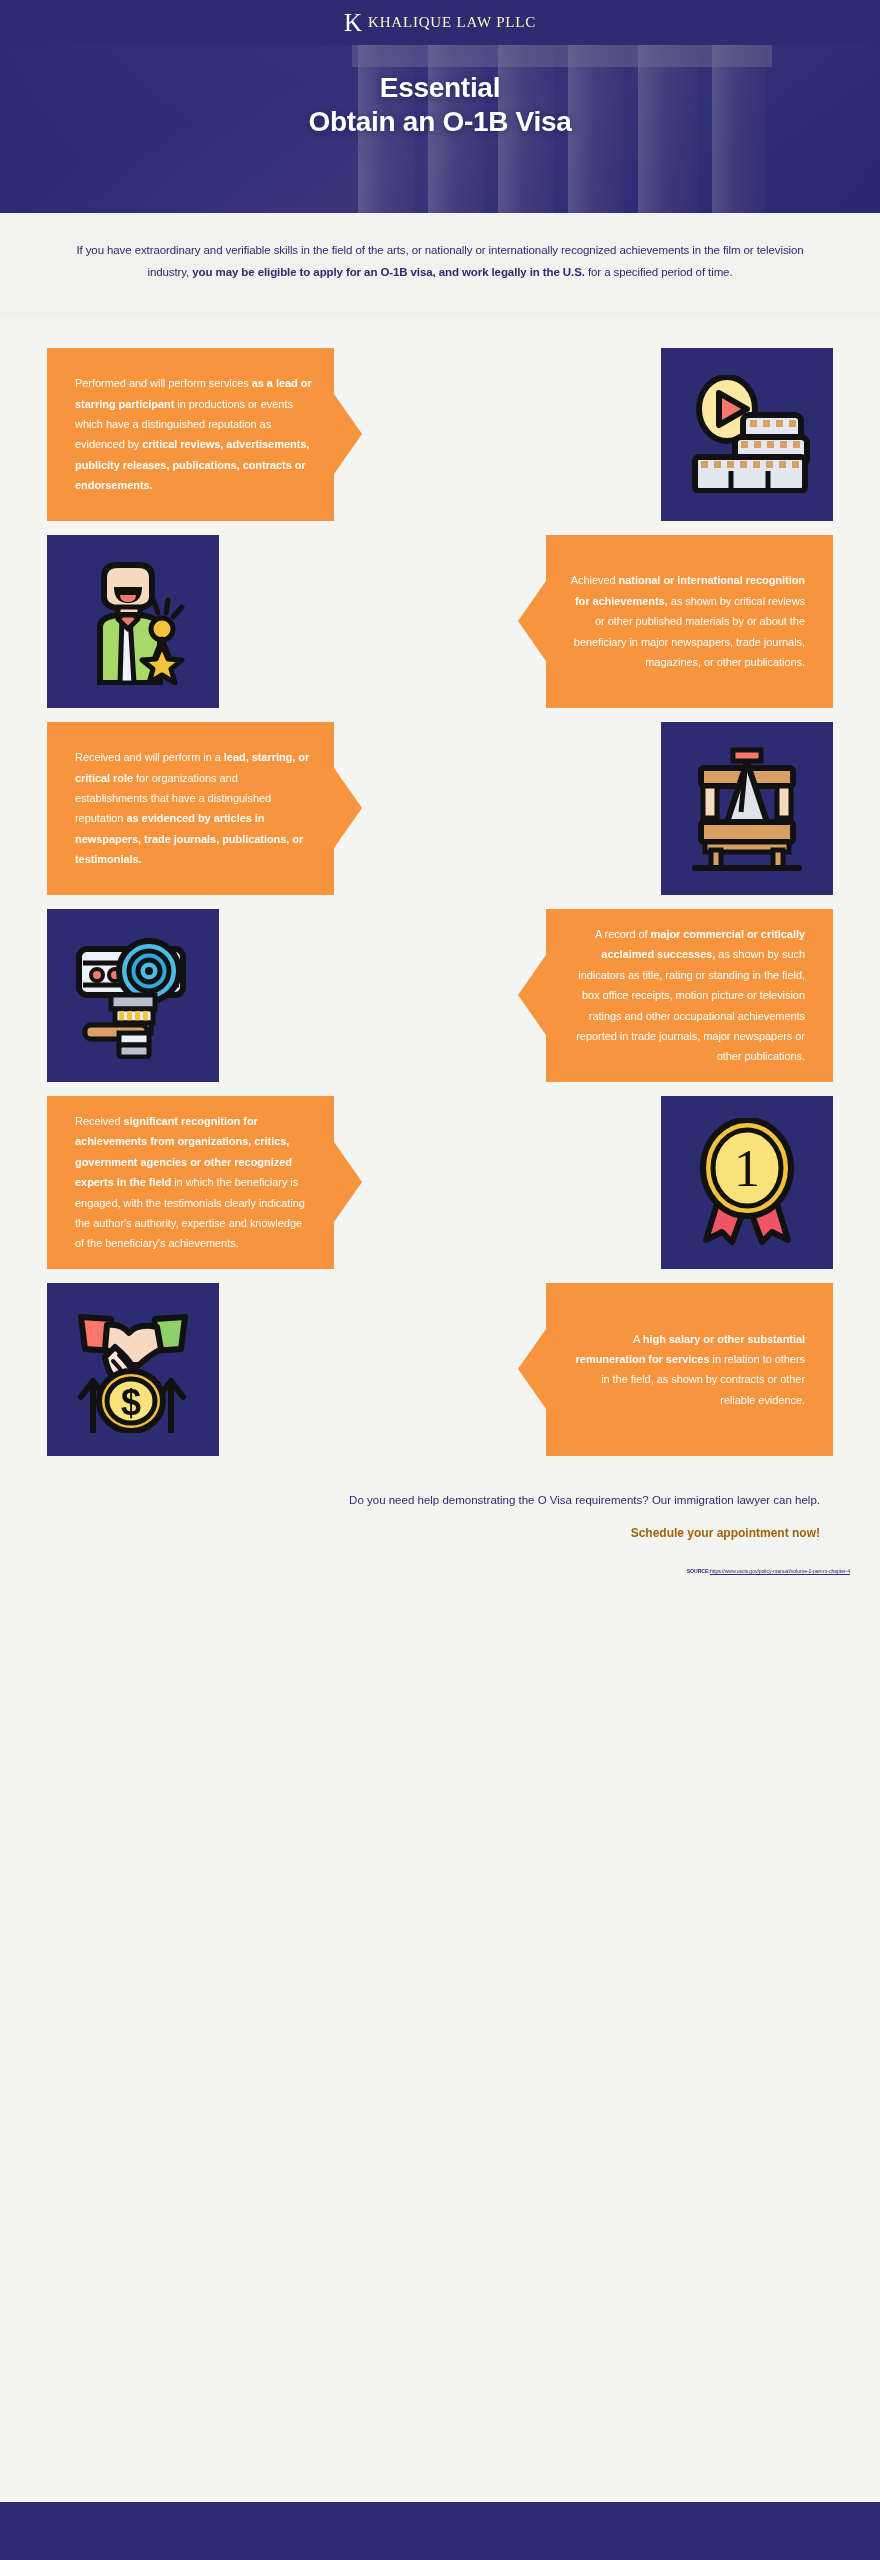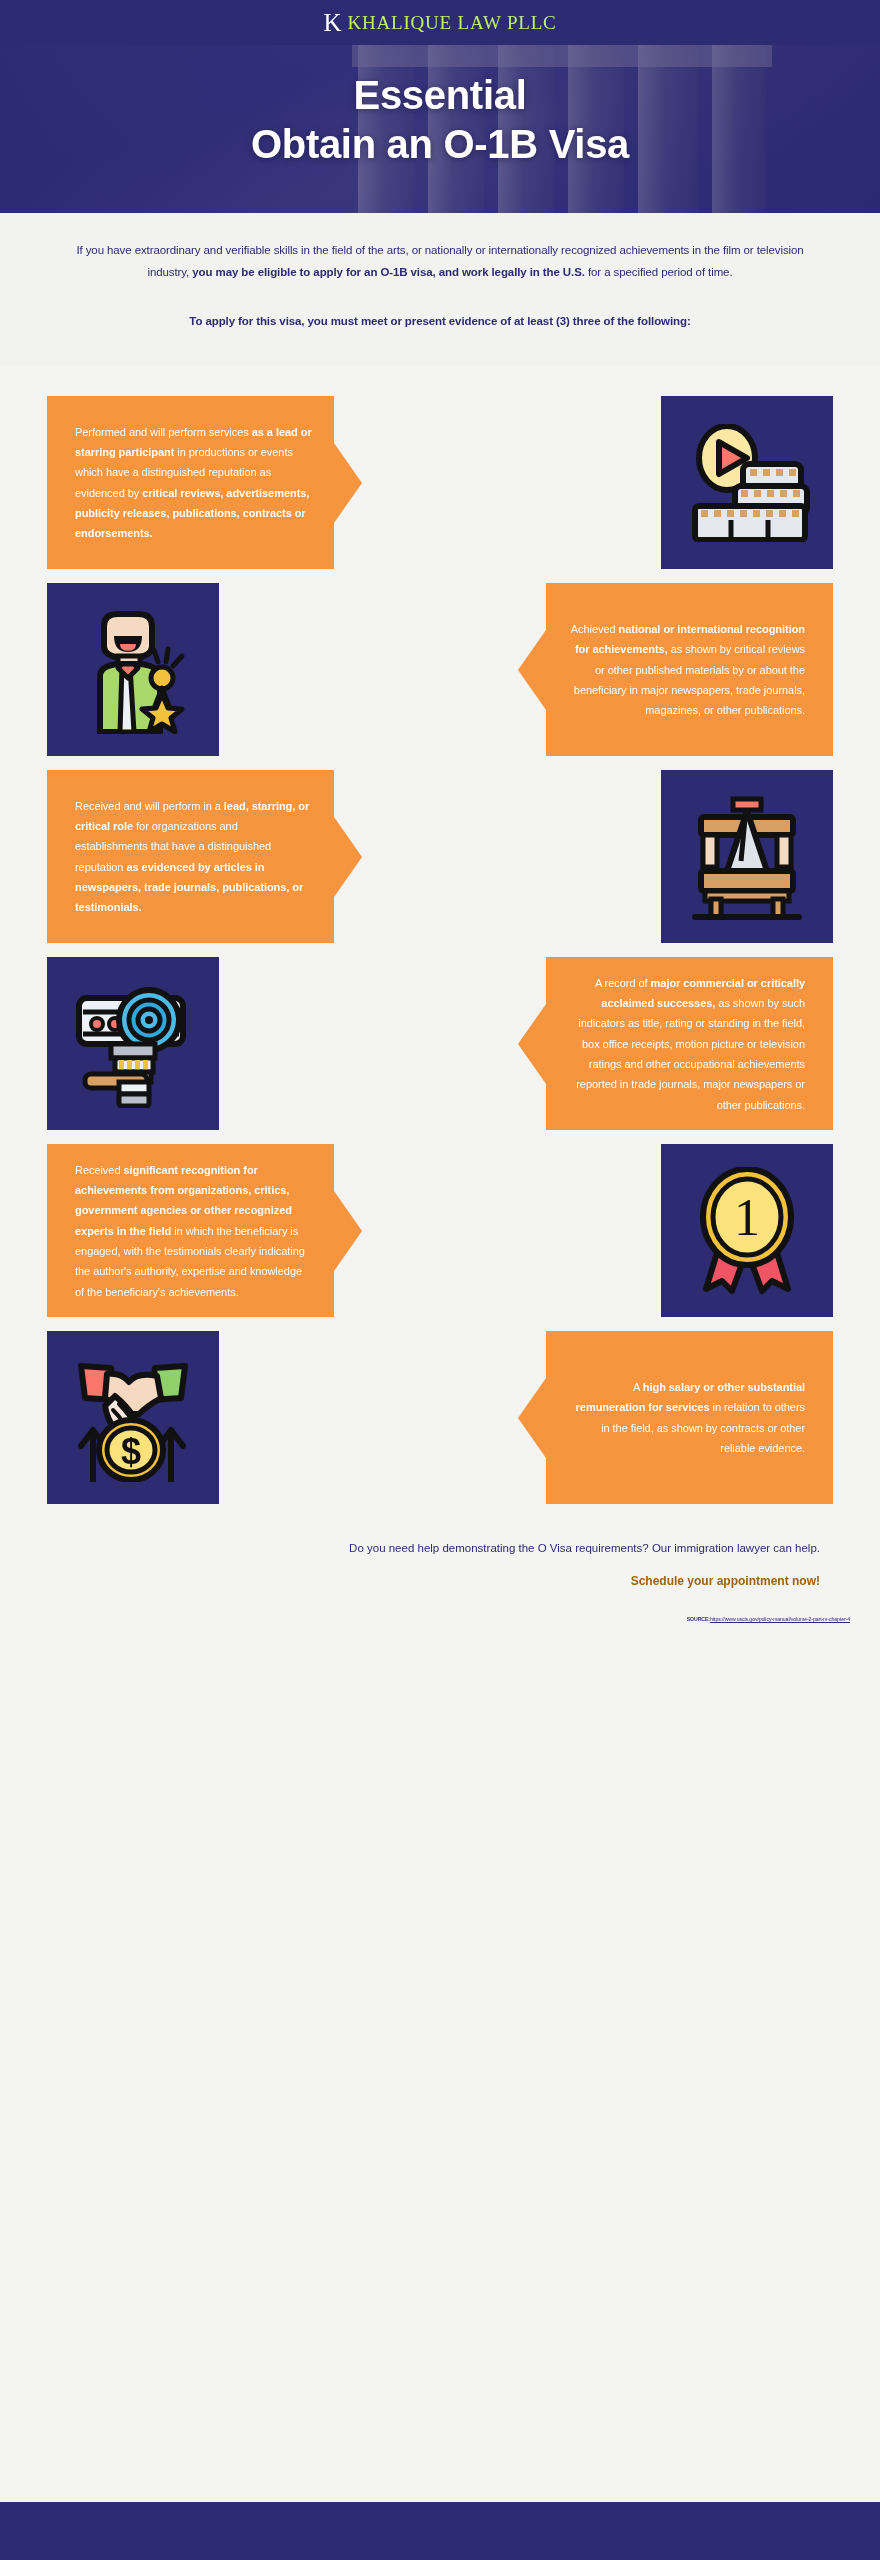--- a/index.html
+++ b/index.html
@@ -25,23 +25,23 @@
   .logo-wrap { display: flex; align-items: center; gap: 7px; }
   .logo-mark {
     font-family: "Liberation Serif", serif;
     font-size: 25px;
     color: #ffffff;
     line-height: 1;
     letter-spacing: -1px;
   }
   .logo-text {
     font-family: "Liberation Serif", serif;
-    font-size: 19px;
+    font-size: 15px;
     letter-spacing: 0.8px;
-    color: #bef264;
+    color: #fef9c3;
   }
 
   
   .hero {
     position: relative;
     height: 168px;
     background:
       linear-gradient(to right, rgba(43,41,113,.93) 0%, rgba(47,45,120,.80) 42%, rgba(43,41,113,.92) 100%),
       linear-gradient(160deg,#4b4a93 0%, #3b3a82 30%, #6a6191 55%, #3a3880 80%, #2f2d74 100%);
     overflow: hidden;
@@ -60,21 +60,21 @@
     position: absolute;
     height: 26px;
     background: rgba(205,196,192,.45);
   }
   .hero-title {
     position: relative;
     z-index: 3;
     padding-top: 26px;
     text-align: center;
     color: #ffffff;
-    font-size: 40px;
+    font-size: 28px;
     font-weight: bold;
     line-height: 1.23;
     letter-spacing: -0.3px;
     text-shadow: 0 1px 6px rgba(20,18,60,.55);
   }
 
   
   .intro {
     background: #f2f2f1;
     padding: 26px 70px 34px 70px;
@@ -216,21 +216,20 @@
       <div class="pillar-cap" style="left:352px;width:420px;top:-4px;"></div>
     </div>
     <div class="hero-title">
       <div>Essential</div>
       <div>Obtain an O-1B Visa</div>
     </div>
   </div>
 
   <div class="intro">
     <p><span>If you have extraordinary and verifiable skills in the field of the arts, or nationally or internationally recognized achievements in the film or television industry, </span><b>you may be eligible to apply for an O-1B visa, and work legally in the U.S.</b><span> for a specified period of time.</span></p>
-    <p class="cta-line">To apply for this visa, you must meet or present evidence of at least (3) three of the following:</p>
   </div>
 
   <div class="rows">
 
     <div class="row text-left">
       <div class="text-panel">
         <div class="panel-text"><span>Performed and will perform services </span><b>as a lead or starring participant</b><span> in productions or events which have a distinguished reputation as evidenced by </span><b>critical reviews, advertisements, publicity releases, publications, contracts or endorsements.</b></div>
         <div class="arrow-right"></div>
       </div>
       <div class="gap"></div>

